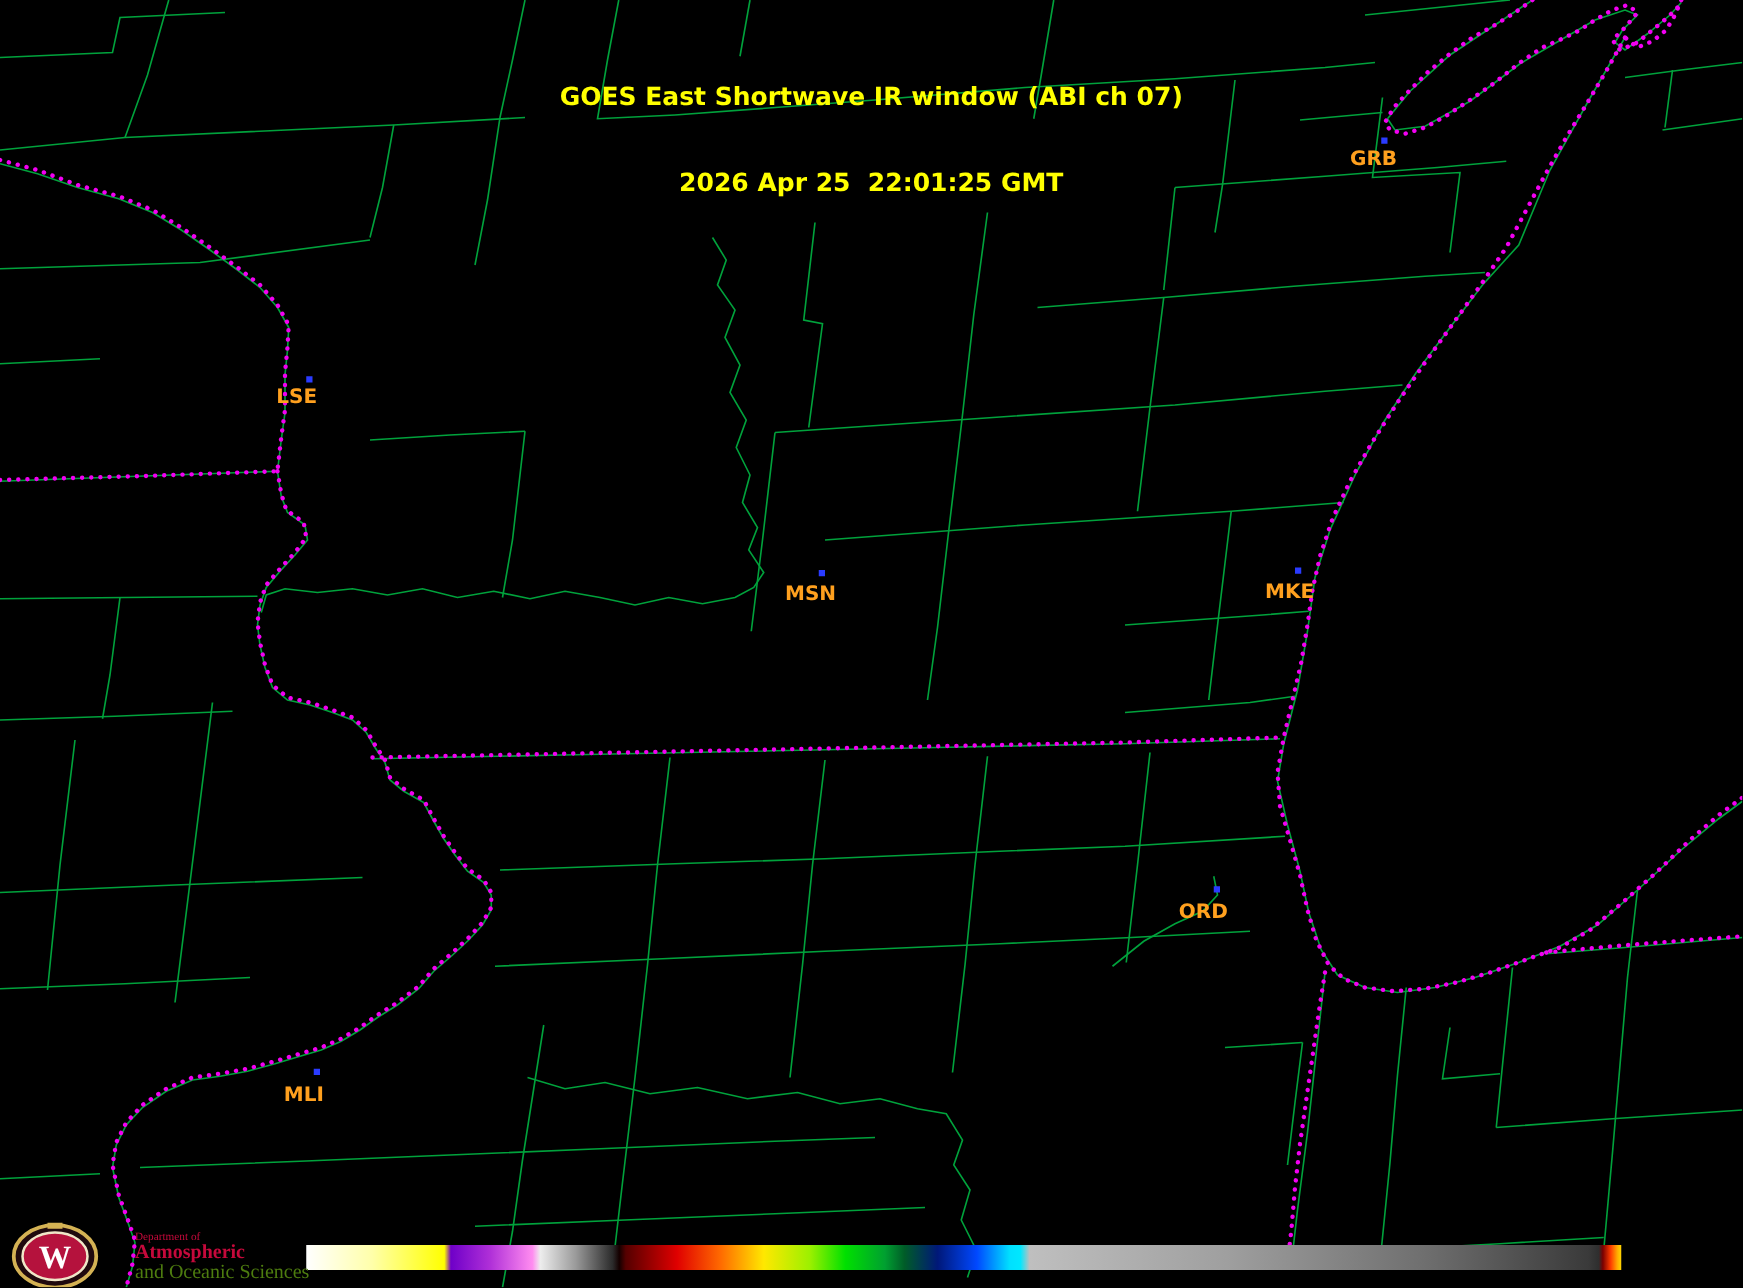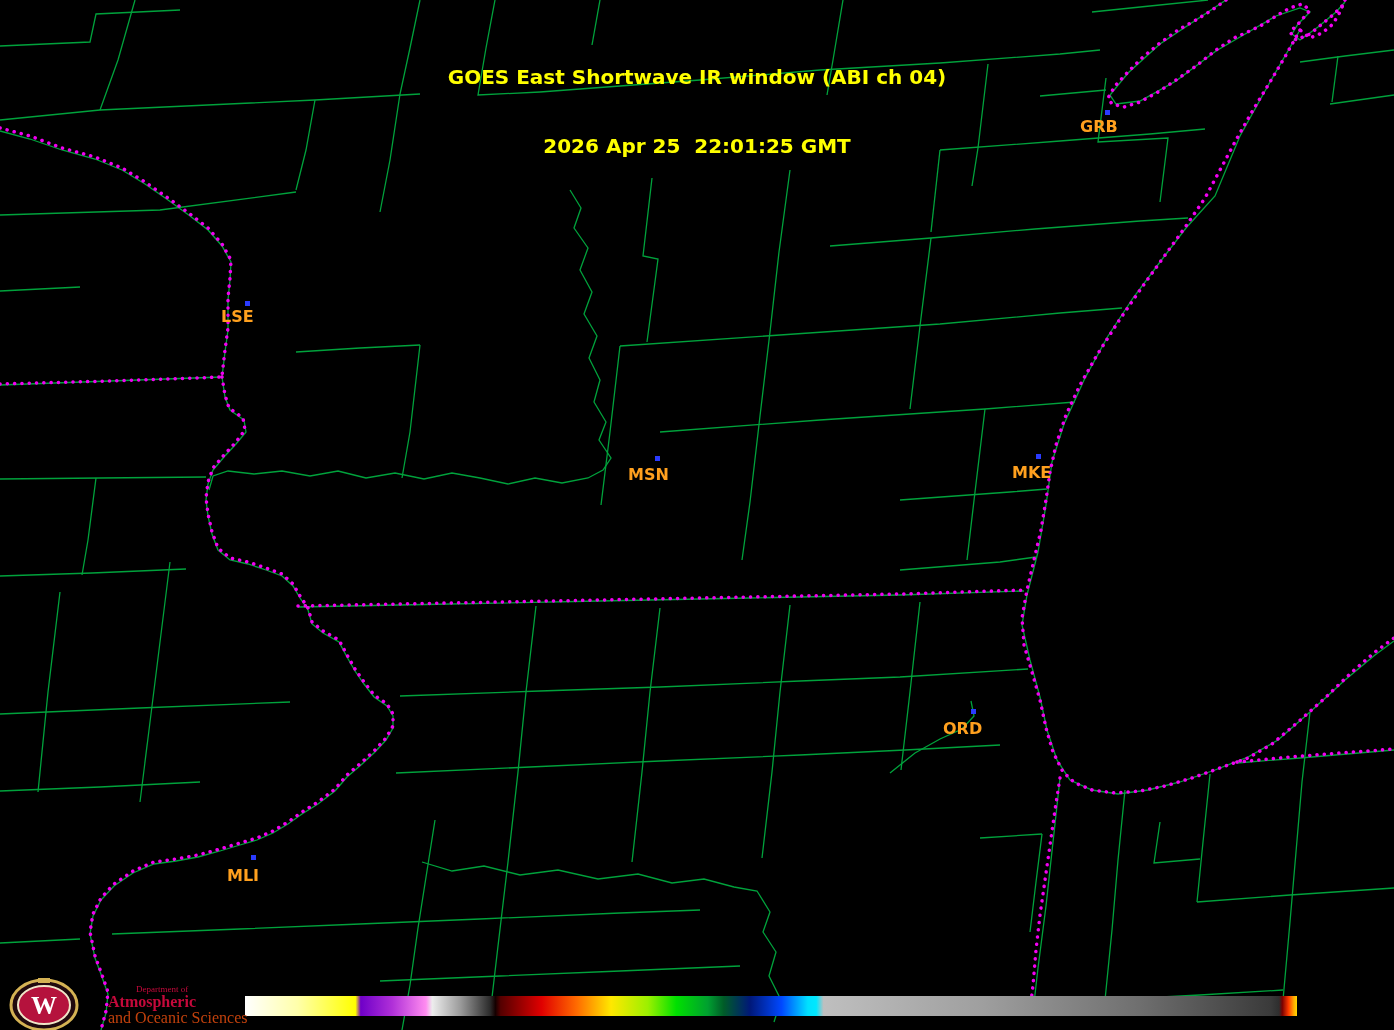--- a/index.html
+++ b/index.html
@@ -4,21 +4,21 @@
 <style>
   html,body{margin:0;padding:0;background:#000;}
   #screen{position:relative;width:1394px;height:1030px;background:#000;overflow:hidden;
           font-family:"DejaVu Sans","Liberation Sans",sans-serif;}
   #mapsvg{position:absolute;left:0;top:0;}
   #title{position:absolute;left:0;top:20px;width:100%;text-align:center;
          font-weight:bold;font-size:20px;line-height:23px;white-space:pre;z-index:5;}
   #colorbar{position:absolute;z-index:6;}
   #logo{position:absolute;left:8px;top:978px;width:300px;height:52px;z-index:7;}
   #logo .txt{position:absolute;left:100px;top:6px;font-family:"Liberation Serif","DejaVu Serif",serif;}
-  #logo .t1{font-size:9px;line-height:10px;margin-left:28px;}
+  #logo .t1{font-size:9px;line-height:10px;}
   #logo .t2{font-size:16px;line-height:16px;font-weight:bold;}
   #logo .t3{font-size:16px;line-height:16px;}
   .stlabel{font-weight:bold;font-size:16px;}
 </style>
 </head>
 <body>
 
 <div id="screen">
 
   <svg id="mapsvg" width="1394" height="1030" viewBox="0 0 1394 1030">
@@ -115,33 +115,33 @@
         <rect x="1036" y="454" width="5" height="5" fill="#2a3bff"></rect>
         <text x="1012" y="478" fill="#ffa01e" class="stlabel">MKE</text>
         <rect x="971" y="709" width="5" height="5" fill="#2a3bff"></rect>
         <text x="943" y="734" fill="#ffa01e" class="stlabel">ORD</text>
         <rect x="251" y="855" width="5" height="5" fill="#2a3bff"></rect>
         <text x="227" y="881" fill="#ffa01e" class="stlabel">MLI</text>
       </g>
   </svg>
 
   <div id="title" style="color: rgb(255, 255, 0);">
-    <div>GOES East Shortwave IR window (ABI ch 04)</div>
+    <div>GOES East Shortwave IR window (ABI ch 07)</div>
     <div>2026 Apr 25  22:01:25 GMT</div>
   </div>
 
   <div id="colorbar" style="left: 245px; top: 996px; width: 1052px; height: 20px; background: linear-gradient(to right, rgb(255, 255, 255) 0%, rgb(255, 255, 170) 5%, rgb(255, 255, 0) 10.5%, rgb(111, 0, 200) 11%, rgb(176, 48, 216) 14%, rgb(255, 140, 240) 17.2%, rgb(237, 237, 237) 17.8%, rgb(154, 154, 154) 20.5%, rgb(43, 43, 43) 23.3%, rgb(20, 0, 0) 23.8%, rgb(85, 0, 0) 24.3%, rgb(224, 0, 0) 28.2%, rgb(255, 106, 0) 31.5%, rgb(255, 232, 0) 34.8%, rgb(156, 240, 0) 38.3%, rgb(0, 224, 0) 41%, rgb(0, 160, 48) 44%, rgb(0, 92, 40) 45.5%, rgb(0, 24, 120) 48%, rgb(0, 72, 255) 51%, rgb(0, 224, 255) 53.5%, rgb(0, 232, 255) 54.3%, rgb(191, 191, 191) 55%, rgb(159, 159, 159) 70%, rgb(111, 111, 111) 85%, rgb(58, 58, 58) 97.5%, rgb(46, 46, 46) 98.3%, rgb(122, 0, 0) 98.6%, rgb(255, 60, 0) 99.2%, rgb(255, 170, 0) 99.7%, rgb(255, 216, 0) 100%);"></div>
 
   <div id="logo">
     <svg width="92" height="52">
       <ellipse cx="36" cy="27" rx="33" ry="25" fill="#200a0e" stroke="#d4b254" stroke-width="3"></ellipse>
       <ellipse cx="36" cy="27" rx="26" ry="19" fill="#b5123d" stroke="#f0e6c8" stroke-width="2"></ellipse>
       <rect x="30" y="0" width="12" height="5" fill="#d4b254"></rect>
       <text id="crest-w" x="36" y="36" text-anchor="middle" font-family="Liberation Serif, DejaVu Serif, serif" font-weight="bold" font-size="26" fill="#ffffff">W</text>
     </svg>
     <div class="txt">
       <div class="t1" style="color: rgb(197, 9, 59);">Department of</div>
       <div class="t2" style="color: rgb(197, 9, 59);">Atmospheric</div>
-      <div class="t3" style="color: #c2410c;">and Oceanic Sciences</div>
+      <div class="t3" style="color: #4d7c0f;">and Oceanic Sciences</div>
     </div>
   </div>
 
 </div>
 
 </body></html>

